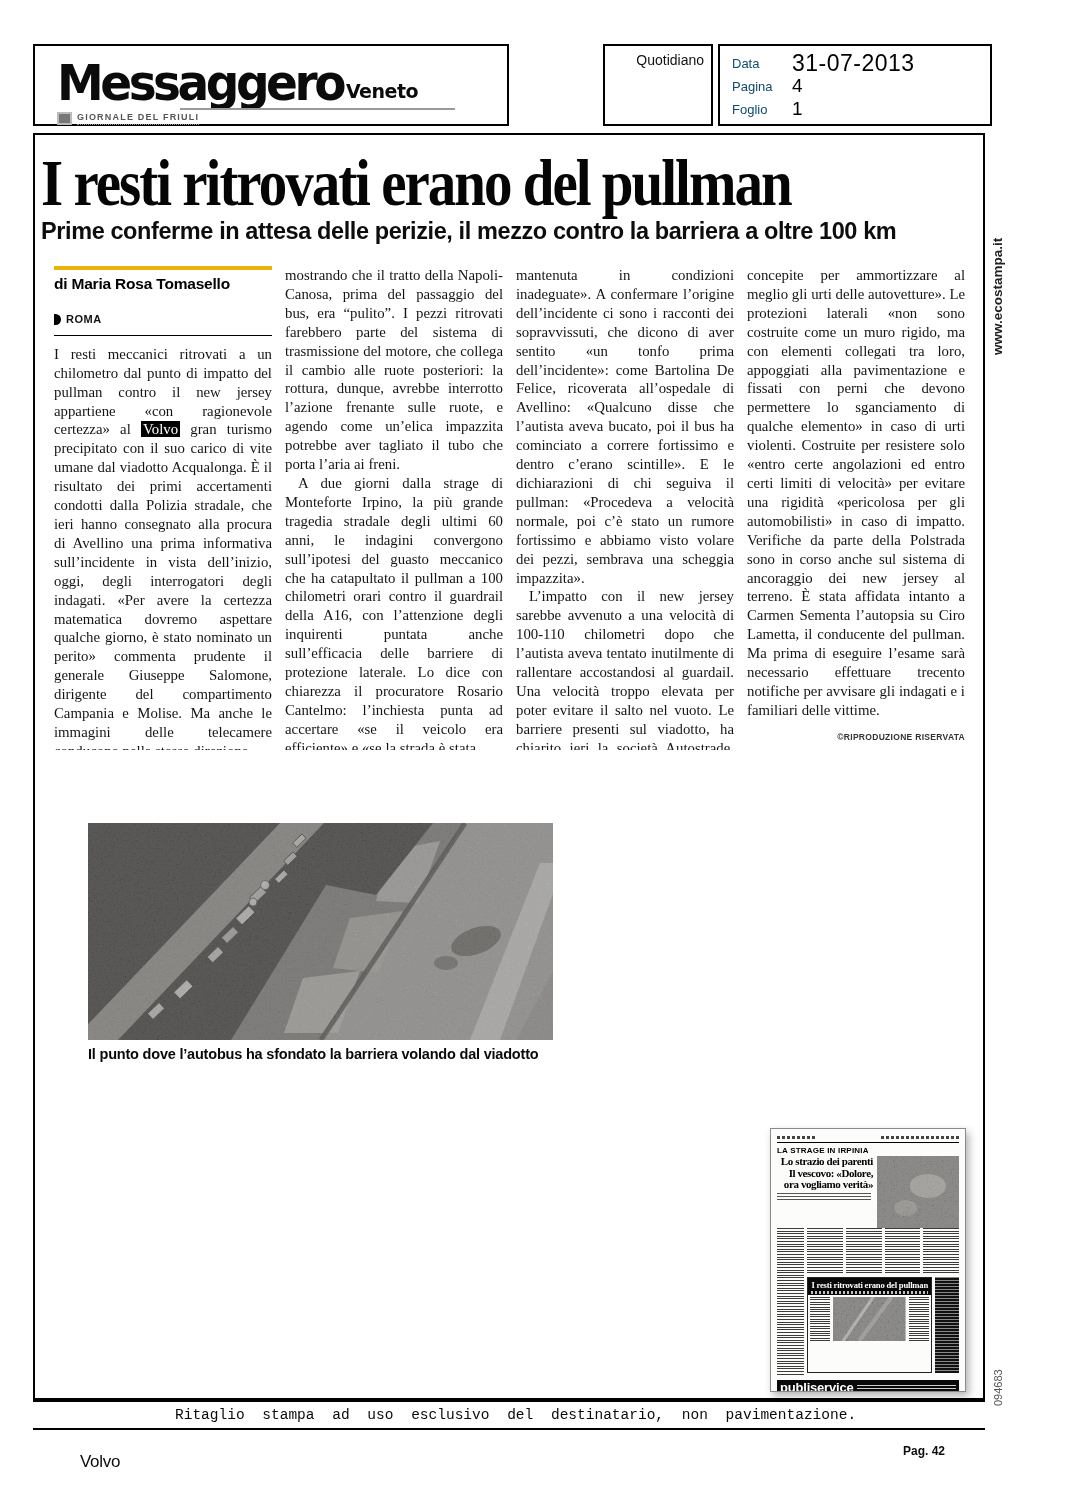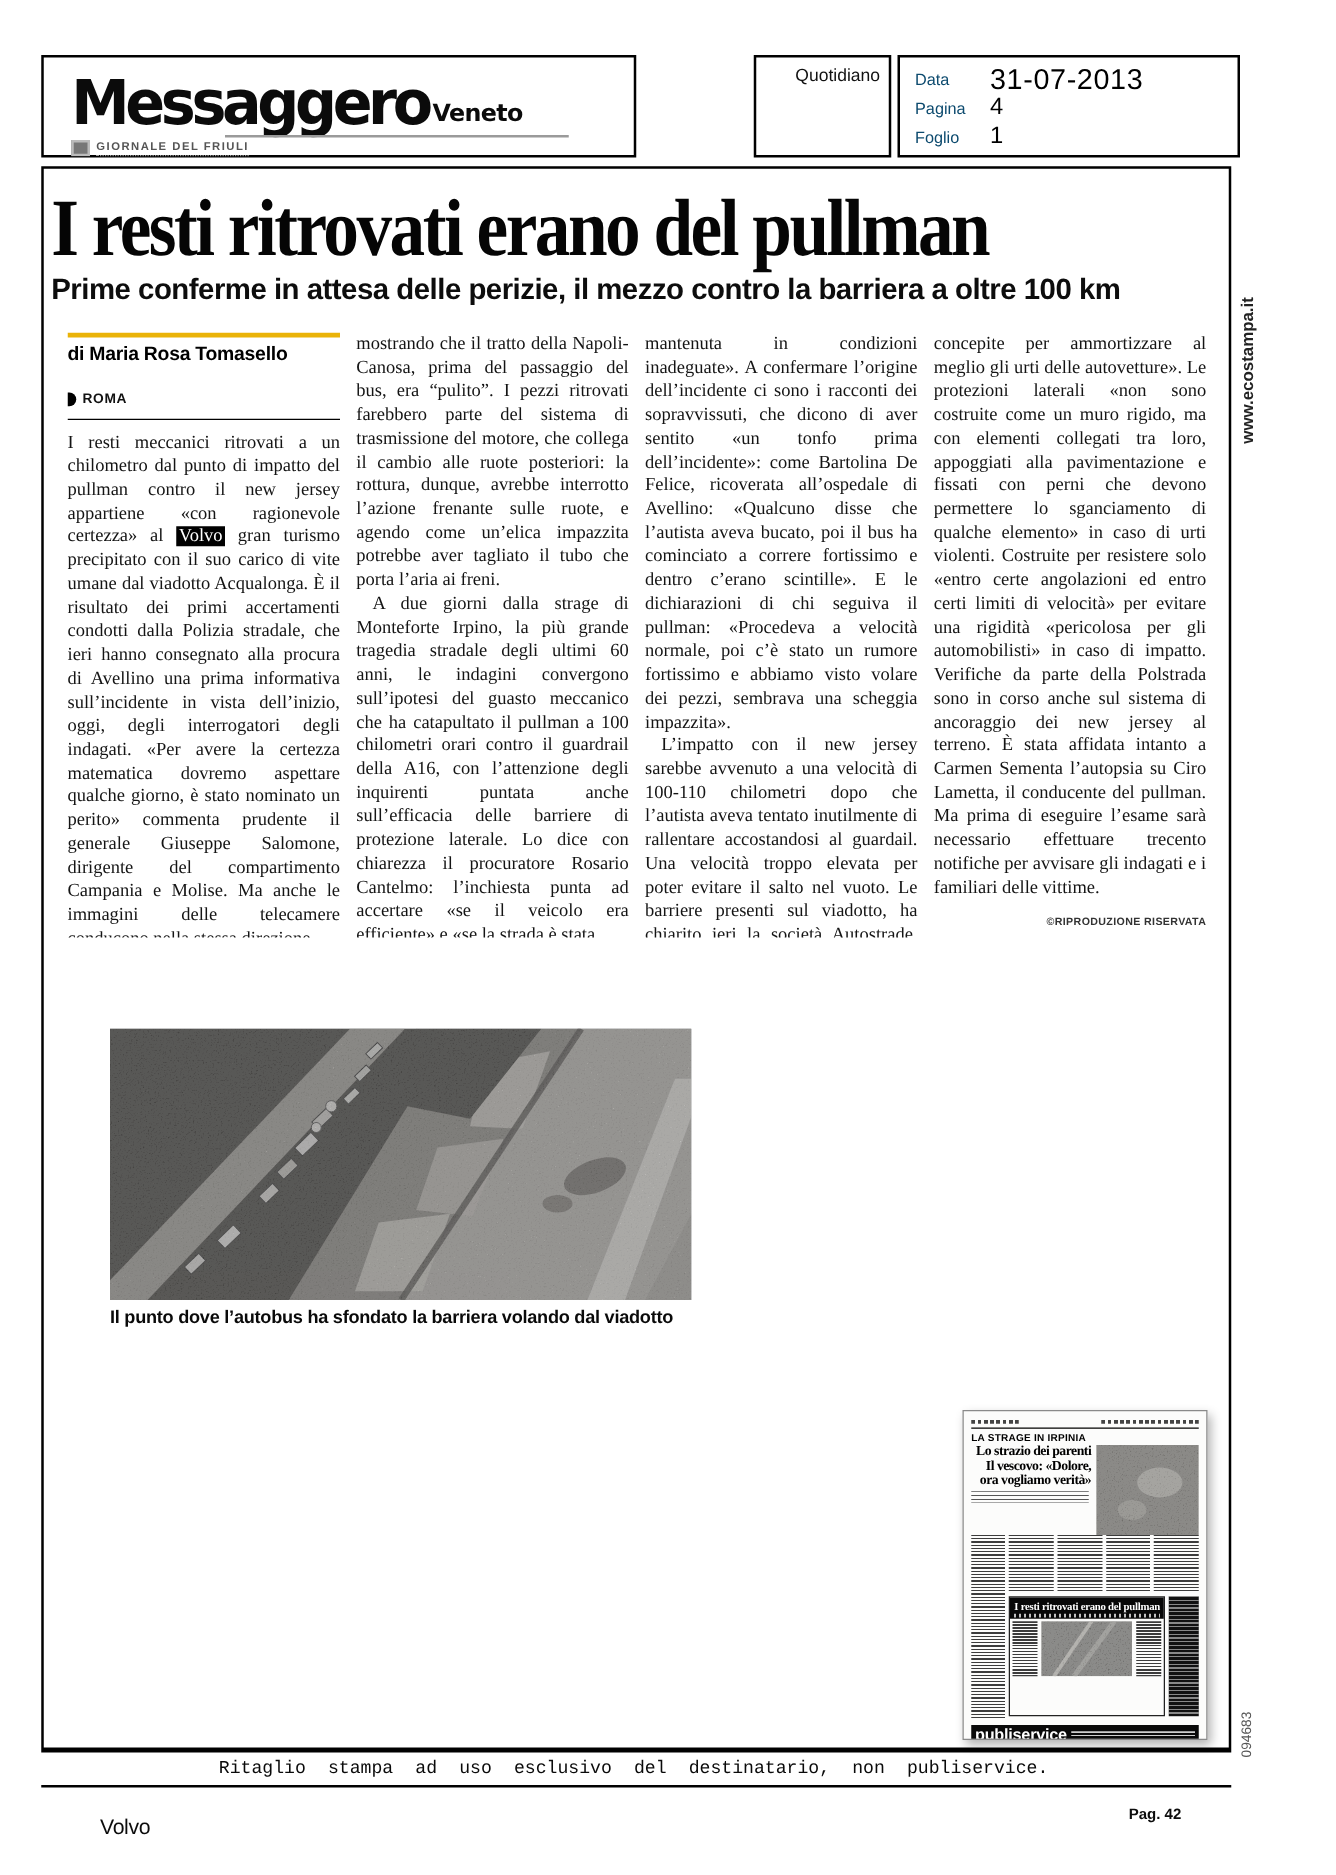--- a/index.html
+++ b/index.html
@@ -256,18 +256,18 @@
     </div>
     <div class="tn-ad">
       <div class="tn-ad-top">
         <span class="tn-ad-brand">publiservice</span>
         <div class="tn-ad-lines"></div>
       </div>
 
     </div>
   </div>
 
-  <div class="ritaglio">Ritaglio stampa ad uso esclusivo del destinatario, non publiservice.</div>
+  <div class="ritaglio">Ritaglio stampa ad uso esclusivo del destinatario, non pavimentazione.</div>
 
   <div class="foot-subject">Volvo</div>
   <div class="foot-page">Pag. 42</div>
 
 </div>
 
 </body></html>

